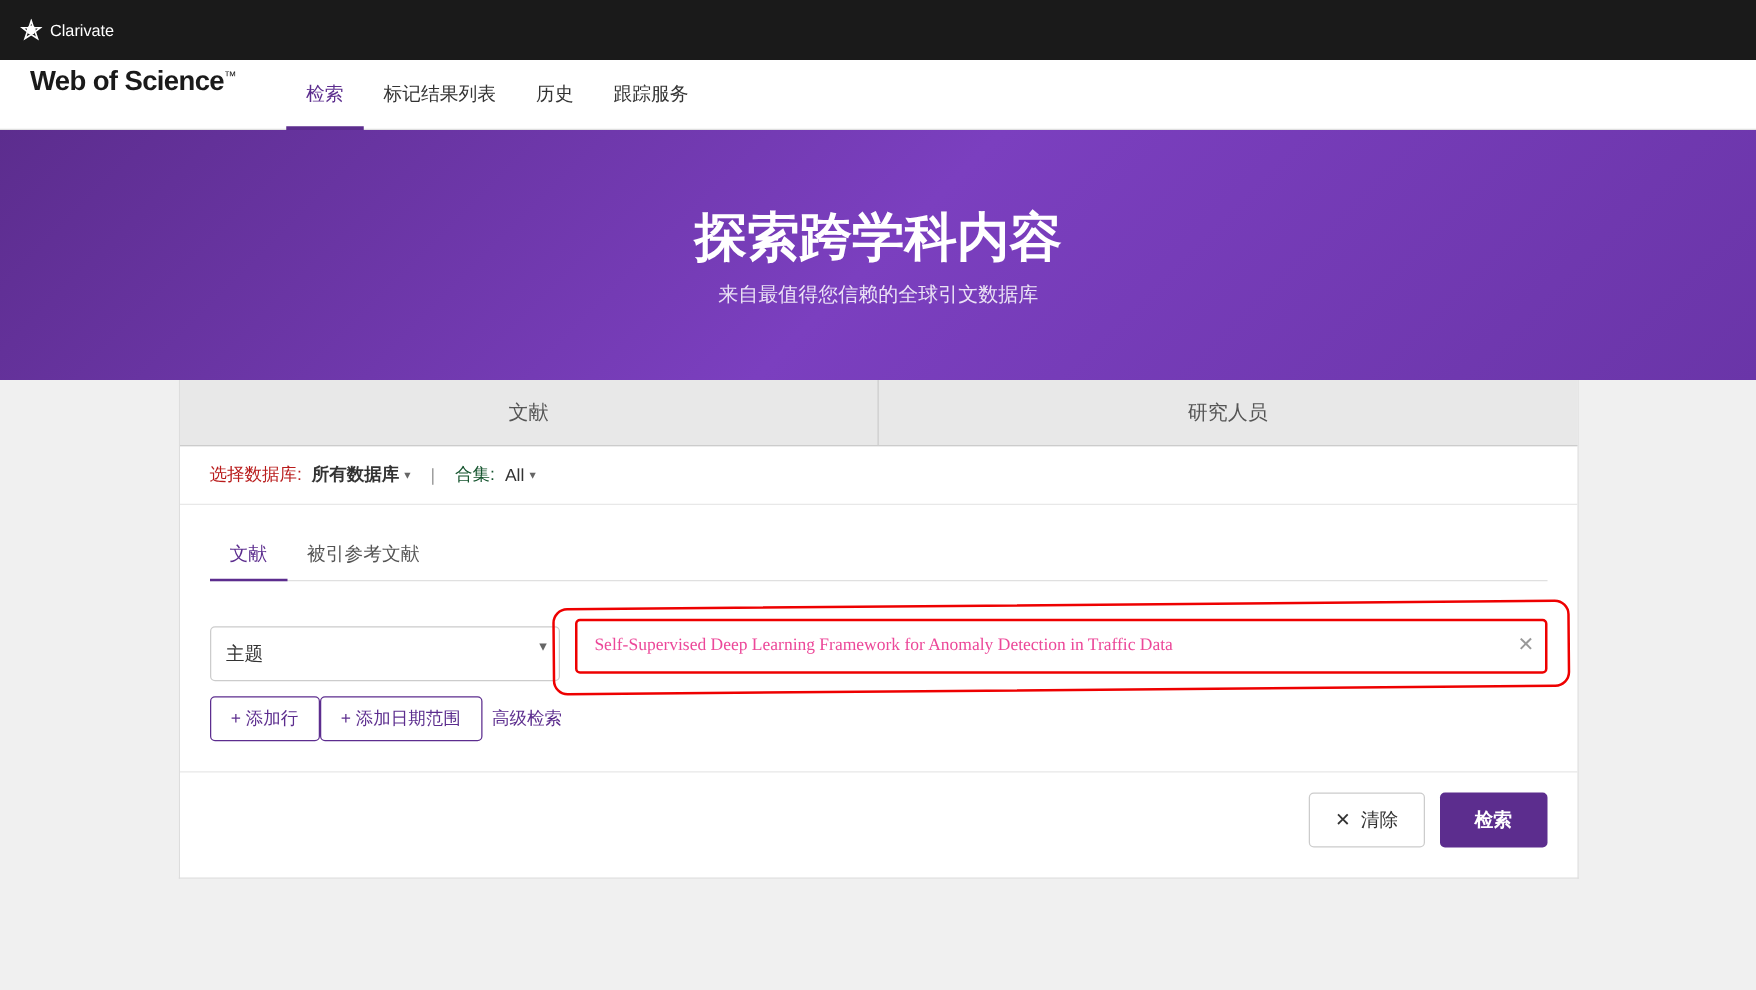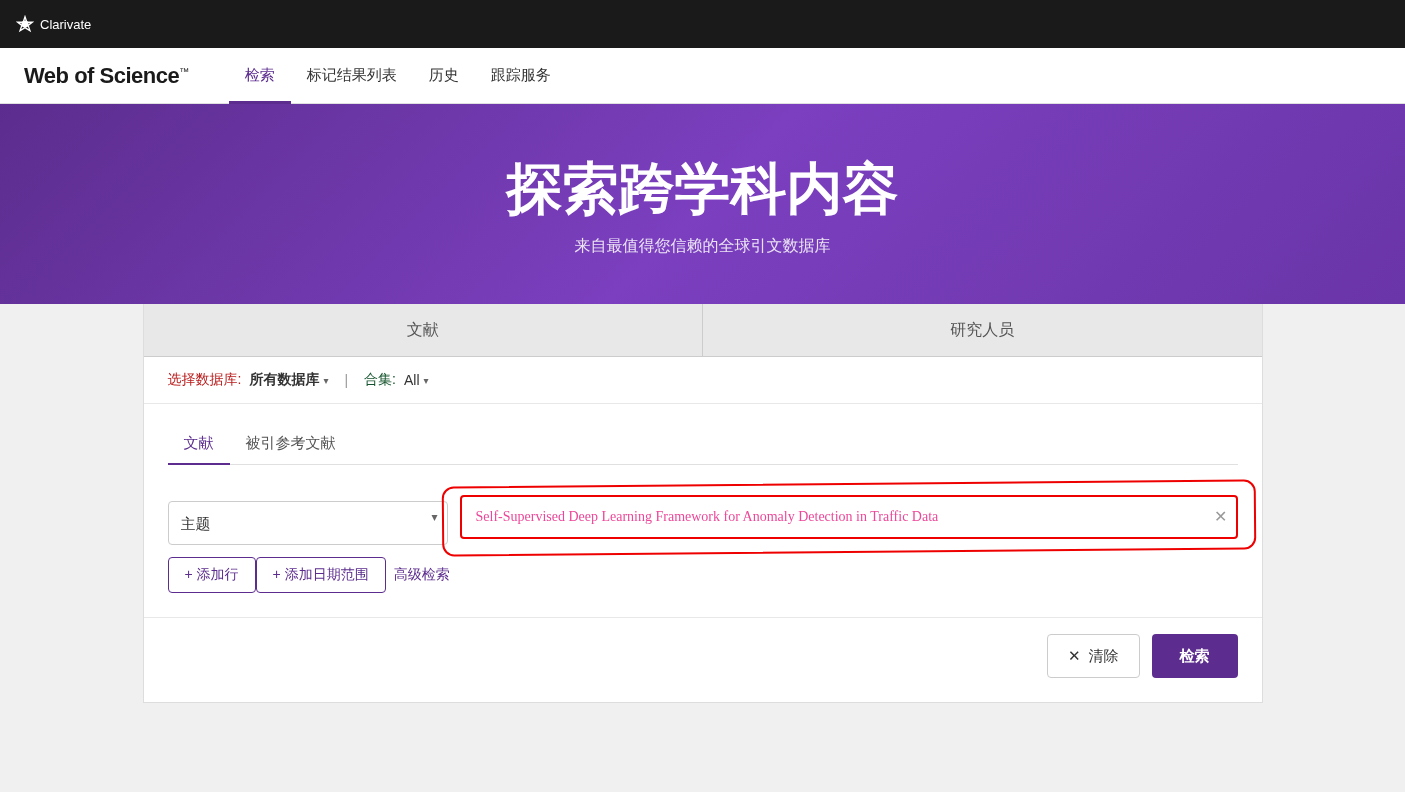--- a/index.html
+++ b/index.html
@@ -24,22 +24,21 @@
     .clarivate-icon {
       width: 18px;
       height: 18px;
     }
 
     
     .main-nav {
       background: white;
       height: 56px;
       display: flex;
-      align-items: center;
-      padding: 16px 24px;
+      padding: 4px 24px;
       border-bottom: 1px solid #e0e0e0;
       gap: 40px;
     }
     .brand-title {
       font-size: 22px;
       font-weight: 700;
       color: #1a1a1a;
       letter-spacing: -0.5px;
       white-space: nowrap;
     }
@@ -81,21 +80,21 @@
     .hero-banner {
       background: linear-gradient(135deg, #5c2d8e 0%, #7b3fbf 50%, #6a35a8 100%);
       height: 200px;
       display: flex;
       flex-direction: column;
       align-items: center;
       justify-content: center;
       text-align: center;
     }
     .hero-title {
-      font-size: 56px;
+      font-size: 42px;
       color: white;
       font-weight: 700;
       margin-bottom: 8px;
     }
     .hero-subtitle {
       font-size: 16px;
       color: rgba(255,255,255,0.85);
     }
 
     

